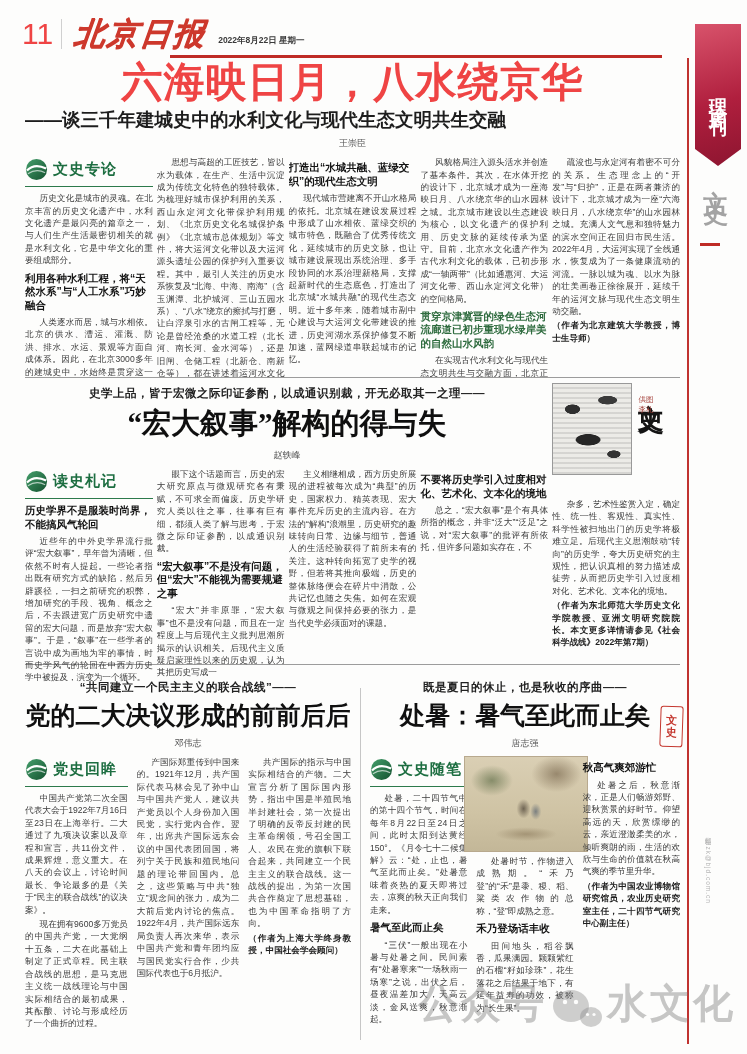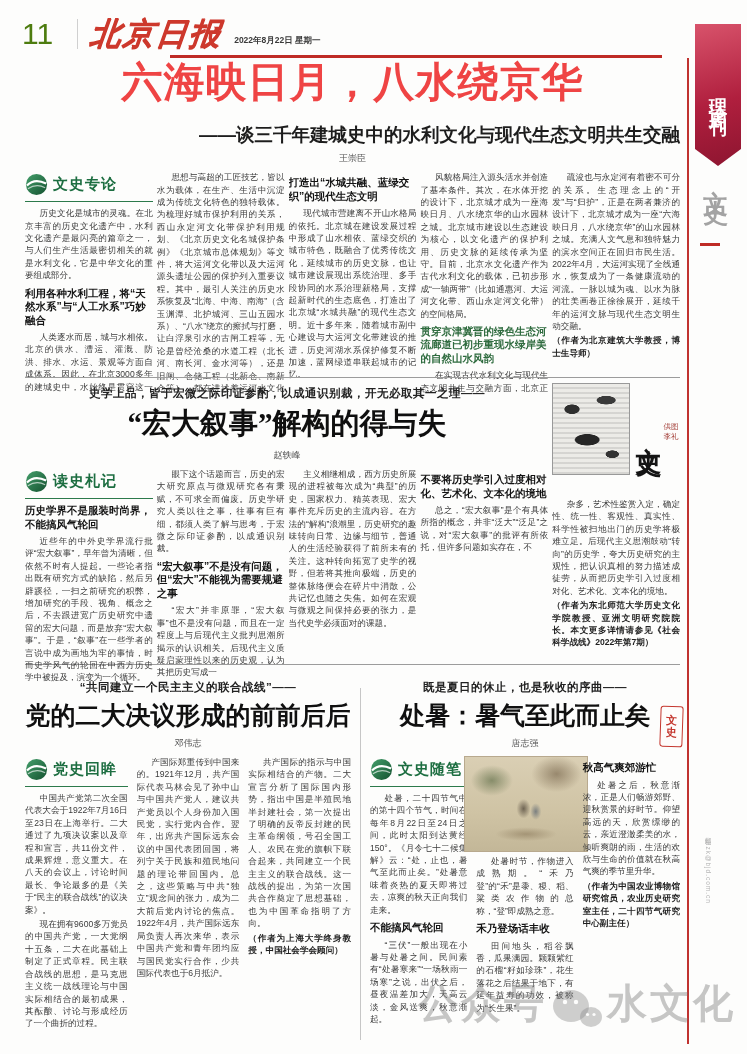--- a/index.html
+++ b/index.html
@@ -1,21 +1,21 @@
 <!DOCTYPE html>
 <html><head>
 <meta charset="utf-8">
 <style>
   *{box-sizing:border-box;margin:0;padding:0}
   body{background:#ededed;font-family:"Liberation Sans","DejaVu Sans",sans-serif}
   #page{position:relative;width:747px;height:1054px;margin:0 auto;background:#fdfdfc;overflow:hidden}
 
   
   .hdr{position:absolute;left:22px;top:18px;display:flex;align-items:flex-end;gap:12px}
-  .page-num{font-size:30px;color:#4d7c0f;line-height:1;padding-right:24px;border-right:1px solid #d0d0d0}
+  .page-num{font-size:30px;color:#ef4444;line-height:1;padding-right:8px;border-right:1px solid #d0d0d0}
   .masthead{font-family:"DejaVu Serif","Liberation Serif",serif;font-style:italic;font-weight:bold;
             font-size:31px;line-height:1;color:#cd382c;letter-spacing:2px;transform:skewX(-6deg);
             text-shadow:0.5px 0.5px 0 #cd382c}
   .hdr-date{font-size:8.5px;font-weight:bold;color:#3a3a3a;margin-bottom:2px}
   .masthead-rule{position:absolute;left:170px;top:55px;width:492px;height:2.5px;background:#bf2b26}
 
   
   .red-vline{position:absolute;left:687px;top:58px;width:2px;height:986px;background:#c03330}
   .ribbon{position:absolute;left:695px;top:24px;width:46px;height:142px;
           background:linear-gradient(165deg,#d8536b 0%,#b01f3e 55%,#8d1530 100%);
@@ -38,41 +38,41 @@
   .blk-hg{font-size:10.5px;font-weight:bold;color:#2e6b3e;line-height:13.5px;margin:5px 0 4px}
   .blk-bio{font-size:8.6px;line-height:12.4px;font-weight:bold;color:#1f1f1f;text-align:justify;margin-top:2px}
   .badge{display:flex;align-items:center;gap:5px;padding:2px 0 5px;margin-bottom:5px;border-bottom:1.5px solid #2c7a4b}
   .badge-logo{display:inline-flex;width:23px;height:23px;flex:none}
   .badge-label{font-size:15px;font-weight:800;color:#1d6e41;letter-spacing:1px;
                font-family:"Liberation Serif","DejaVu Serif",serif}
 
   
   .sec-main{position:absolute;left:25px;top:60px;width:655px}
   .sec-main h1{font-size:41px;font-weight:900;text-align:center;color:#ef4444;letter-spacing:1px;line-height:1.1}
-  .sec-main .subtitle{font-size:18.5px;font-weight:bold;text-align:right;color:#1d1d1d;margin-top:17px}
+  .sec-main .subtitle{font-size:18.5px;font-weight:bold;text-align:left;color:#1d1d1d;margin-top:2px}
   .sec-main .cols{margin-top:3px;height:222px}
 
   
   .sec-history{position:absolute;left:25px;top:377px;width:655px;height:288px;
                border-top:1px solid #9c9c9c;border-bottom:1px solid #9c9c9c;padding-top:8px}
   .mid-header{width:524px}
   .sec-history h2{font-size:29px;font-weight:900;text-align:center;color:#0f0f0f;margin-top:3px;
                   font-family:"Liberation Serif","DejaVu Serif",serif}
   .sec-history .cols{margin-top:3px;height:217px}
   .sec-history .col:nth-child(5){padding-top:30px}
   .illu-wrap{position:absolute;top:5px;right:0;width:128px;height:94px;display:flex;gap:5px}
   .illu{width:80px;height:92px;border:1px solid #999;
         background:
         radial-gradient(16px 10px at 25% 28%, #2f2f2f 0 45%, transparent 50%),
         radial-gradient(20px 9px at 70% 18%, #3a3a3a 0 45%, transparent 50%),
         radial-gradient(26px 12px at 45% 62%, #262626 0 45%, transparent 50%),
         radial-gradient(14px 8px at 78% 78%, #333 0 45%, transparent 50%),
         repeating-linear-gradient(0deg, rgba(110,110,110,.18) 0 2px, transparent 2px 5px),
         #ecebe7}
-  .corner{display:flex;flex-direction:row;align-items:center}
+  .corner{display:flex;flex-direction:column;}
   .corner-label{writing-mode:vertical-rl;text-orientation:upright;font-size:26px;font-weight:900;color:#141414;
         letter-spacing:4px;line-height:1.05;font-family:"Liberation Serif","DejaVu Serif",serif}
   .credit{font-size:7.5px;color:#a23c35;width:18px;line-height:10px;text-align:center;margin-top:4px}
 
   
   .bottom{position:absolute;left:25px;top:680px;width:655px;height:364px;display:flex}
   .sec-party{width:330px;padding-right:4px}
   .vdiv{width:1px;background:#c6c6c6;margin:8px 5px 4px}
   .sec-chushu{flex:1;padding-left:4px;position:relative}
   .bottom h3{font-size:25px;font-weight:900;text-align:center;color:#101010;margin-top:4px;
@@ -267,21 +267,21 @@
                     </linearGradient>
                   </defs>
                   <circle cx="12" cy="12" r="11" fill="url(#gA)"></circle>
                   <path d="M2 13 Q 10 5 22 11" stroke="#fff" stroke-width="2.4" fill="none"></path>
                   <path d="M3 16.5 Q 12 10.5 21 15.5" stroke="rgba(255,255,255,.65)" stroke-width="1.2" fill="none"></path>
                 </svg>
               </span>
               <span class="badge-label">文史随笔</span>
             </div>
             <div class="blk-p">处暑，二十四节气中的第十四个节气，时间在每年8月22日至24日之间，此时太阳到达黄经150°。《月令七十二候集解》云：“处，止也，暑气至此而止矣。”处暑意味着炎热的夏天即将过去，凉爽的秋天正向我们走来。</div>
-            <div class="blk-h">不能搞风气轮回</div>
+            <div class="blk-h">暑气至此而止矣</div>
             <div class="blk-p">“三伏”一般出现在小暑与处暑之间。民间素有“处暑寒来”“一场秋雨一场寒”之说，出伏之后，昼夜温差加大，天高云淡，金风送爽，秋意渐起。</div>
           </div>
           <div class="col">
             <div class="painting"></div>
             <div class="blk-p">处暑时节，作物进入成熟期。“禾乃登”的“禾”是黍、稷、稻、粱类农作物的总称，“登”即成熟之意。</div>
             <div class="blk-h">禾乃登场话丰收</div>
             <div class="blk-p">田间地头，稻谷飘香，瓜果满园。颗颗紫红的石榴“籽如珍珠”，花生落花之后结果于地下，有延年益寿的功效，被称为“长生果”。</div>
           </div>
           <div class="col">
             <div class="blk-h">秋高气爽郊游忙</div>

